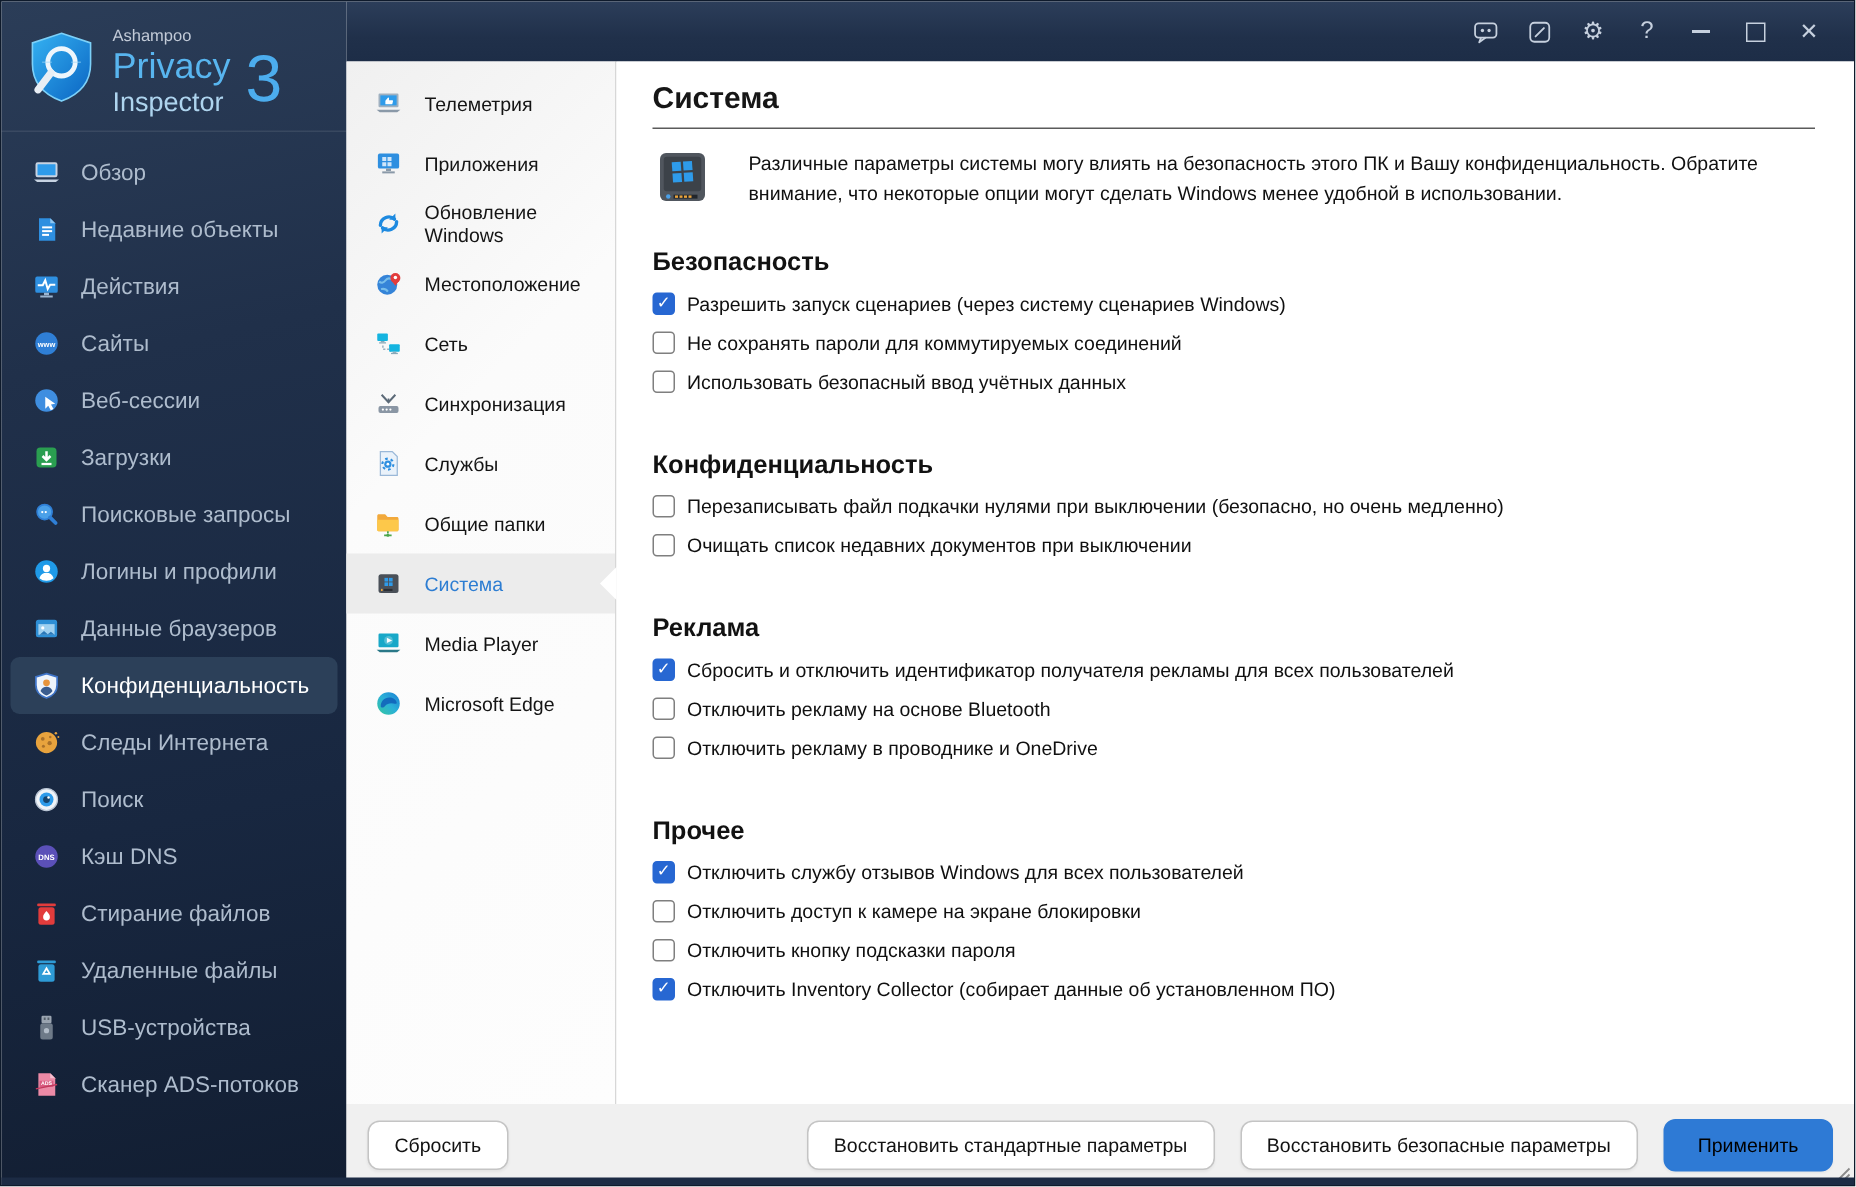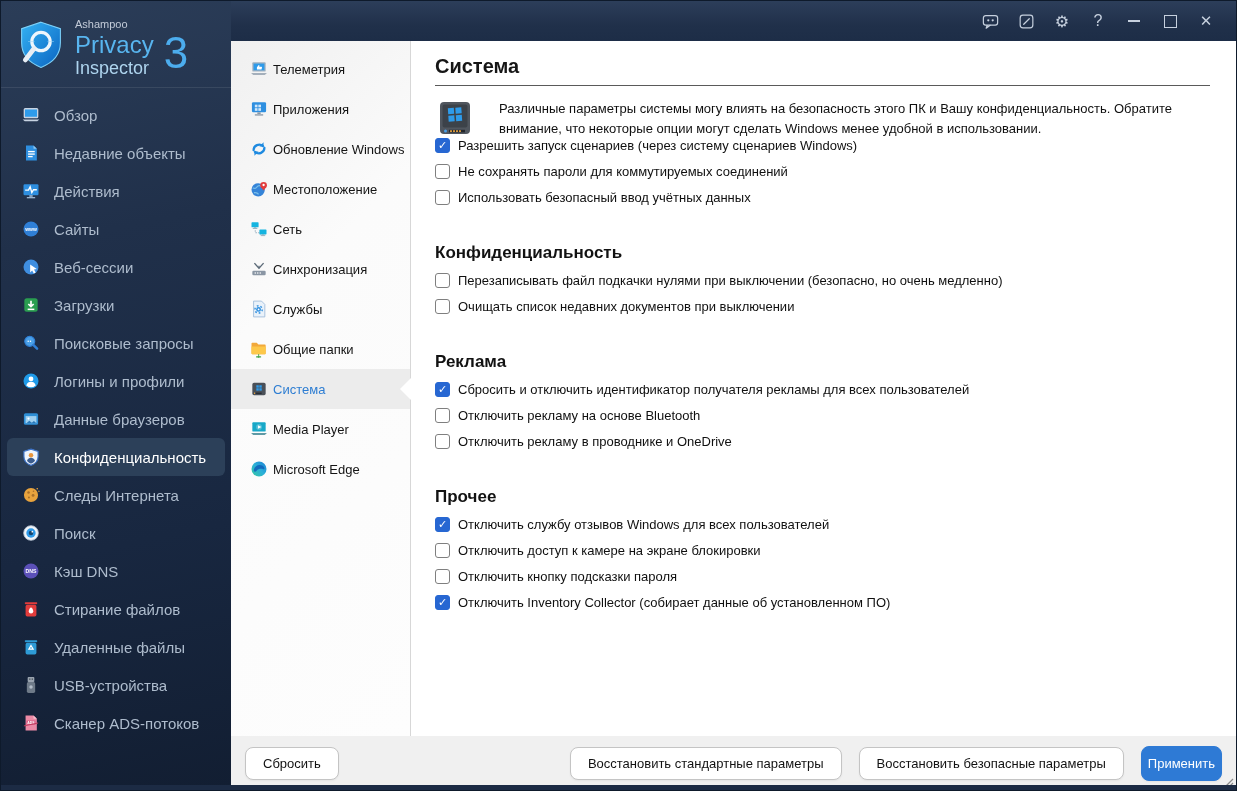--- a/index.html
+++ b/index.html
@@ -32,21 +32,21 @@
   .tbi svg{width:19px;height:19px;}
   .min-glyph{width:12px;height:2px;background:#c6d0de;display:block;}
   .max-glyph{width:11px;height:11px;border:1.5px solid #c6d0de;display:block;}
   .tbi.close{font-size:15px;}
 
   .body-row{flex:1;display:flex;min-height:0;}
 
   
   .catpanel{flex:0 0 180px;width:180px;background:linear-gradient(135deg,#f0f0f0 0%,#fbfbfb 35%,#fdfdfd 100%);
     border-right:1px solid #d7d7d7;padding-top:8px;box-sizing:border-box;}
-  .cat{height:40px;display:flex;align-items:center;gap:4px;padding-left:18px;font-size:13px;color:#141414;position:relative;}
+  .cat{height:40px;display:flex;align-items:center;gap:14px;padding-left:18px;font-size:13px;color:#141414;position:relative;}
   .cat.selected{background:#ececec;color:#2d7dd2;}
   .cat.selected::after{content:"";position:absolute;right:-1px;top:50%;margin-top:-11px;
     border-top:11px solid transparent;border-bottom:11px solid transparent;border-right:11px solid #ffffff;}
 
   
   .content{flex:1;background:#fff;padding:14px 26px 0 24px;box-sizing:border-box;min-width:0;}
   .page-title{font-size:20px;font-weight:600;color:#161616;}
   .title-rule{border:none;border-top:1px solid #5a5a5a;margin:7px 0 12px 0;}
   .desc-row{display:flex;gap:24px;align-items:flex-end;}
   .desc-icon{width:40px;height:40px;flex:0 0 40px;}
@@ -57,21 +57,21 @@
     display:inline-flex;align-items:center;justify-content:center;box-sizing:border-box;}
   .cb.checked{background:#2767d2;border-color:#2767d2;}
   .cb.checked::after{content:"✓";color:#fff;font-size:11px;font-weight:bold;line-height:1;}
 
   
   .footer{flex:0 0 54px;height:54px;background:#f0f0f0;display:flex;align-items:center;
     padding:0 14px;gap:17px;position:relative;}
   .btn{background:#fff;border:1px solid #c4c4c4;border-radius:8px;padding:8px 17px;font-size:13px;color:#121212;
     font-family:inherit;box-shadow:0 1px 2px rgba(0,0,0,.05);cursor:pointer;white-space:nowrap;}
   .btn-refresh{margin-right:auto;}
-  .btn-apply{background:#2e7ad5;border-color:#2e7ad5;color:#ffffff;padding:9px 6px;}
+  .btn-apply{background:#2e7ad5;border-color:#2e7ad5;color:#000000;padding:9px 22px;}
   .grip{position:absolute;right:2px;bottom:2px;width:11px;height:11px;}
   .bottomstrip{position:absolute;left:0;right:0;bottom:0;height:5px;background:#1c2b44;}
 </style>
 </head>
 <body>
 
 <div class="app">
 
   <div class="sidebar">
     <div class="logo-area">
@@ -467,20 +467,21 @@
               <circle cx="10.5" cy="33" r="1.5" fill="#4aa0e8"></circle>
               <rect x="14" y="31.8" width="16" height="2.6" fill="#22262c"></rect>
               <rect x="15" y="32.3" width="2" height="1.6" fill="#e8a33d"></rect>
               <rect x="18" y="32.3" width="2" height="1.6" fill="#e8a33d"></rect>
               <rect x="21" y="32.3" width="2" height="1.6" fill="#e8a33d"></rect>
               <rect x="24" y="32.3" width="2" height="1.6" fill="#e8a33d"></rect>
             </svg>
           <div class="desc-text">Различные параметры системы могу влиять на безопасность этого ПК и Вашу конфиденциальность. Обратите внимание, что некоторые опции могут сделать Windows менее удобной в использовании.</div>
         </div>
 
+        <div class="section-h">Безопасность</div>
         <div class="opt">
           <span class="cb checked"></span>
           <span>Разрешить запуск сценариев (через систему сценариев Windows)</span>
         </div>
         <div class="opt">
           <span class="cb"></span>
           <span>Не сохранять пароли для коммутируемых соединений</span>
         </div>
         <div class="opt">
           <span class="cb"></span>

